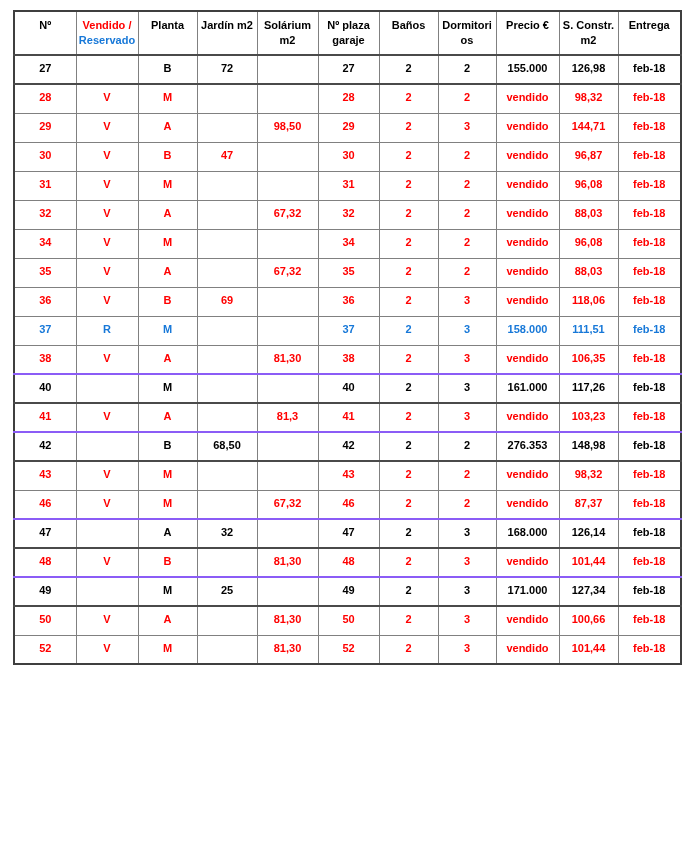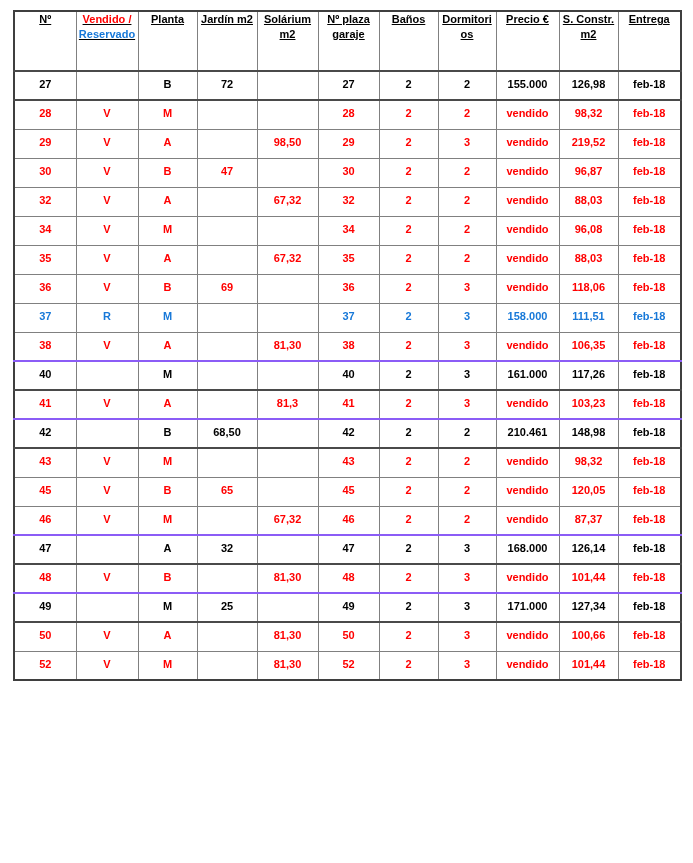--- a/index.html
+++ b/index.html
@@ -26,26 +26,26 @@
   .price-table td {
     border: 1px solid #808080;
     text-align: center;
     font-weight: bold;
     font-size: 11px;
     padding: 0 1px;
     overflow: hidden;
     box-sizing: border-box;
   }
   .price-table thead th {
-    height: 60px;
+    height: 44px;
     vertical-align: top;
+    padding-top: 6px;
     color: #000000;
     line-height: 1.35;
     border-bottom: 2px solid #4a4a4a;
-    text-decoration: underline;
   }
   .price-table tbody td {
     height: 29px;
     vertical-align: middle;
     padding-bottom: 3px;
     line-height: 1.1;
   }
   .price-table th.wrap-any {
     overflow-wrap: anywhere;
     word-break: break-all;
@@ -127,34 +127,47 @@
         <tr class="sold">
           <td>29</td>
           <td>V</td>
           <td>A</td>
           <td></td>
           <td>98,50</td>
           <td>29</td>
           <td>2</td>
           <td>3</td>
           <td>vendido</td>
-          <td>219,52</td>
+          <td>144,71</td>
           <td>feb-18</td>
         </tr>
         <tr class="sold">
           <td>30</td>
           <td>V</td>
           <td>B</td>
           <td>47</td>
           <td></td>
           <td>30</td>
           <td>2</td>
           <td>2</td>
           <td>vendido</td>
           <td>96,87</td>
+          <td>feb-18</td>
+        </tr>
+        <tr class="sold">
+          <td>31</td>
+          <td>V</td>
+          <td>M</td>
+          <td></td>
+          <td></td>
+          <td>31</td>
+          <td>2</td>
+          <td>2</td>
+          <td>vendido</td>
+          <td>96,08</td>
           <td>feb-18</td>
         </tr>
         <tr class="sold">
           <td>32</td>
           <td>V</td>
           <td>A</td>
           <td></td>
           <td>67,32</td>
           <td>32</td>
           <td>2</td>
@@ -256,48 +269,35 @@
         </tr>
         <tr class="available">
           <td>42</td>
           <td></td>
           <td>B</td>
           <td>68,50</td>
           <td></td>
           <td>42</td>
           <td>2</td>
           <td>2</td>
-          <td>210.461</td>
+          <td>276.353</td>
           <td>148,98</td>
           <td>feb-18</td>
         </tr>
         <tr class="sold">
           <td>43</td>
           <td>V</td>
           <td>M</td>
           <td></td>
           <td></td>
           <td>43</td>
           <td>2</td>
           <td>2</td>
           <td>vendido</td>
           <td>98,32</td>
-          <td>feb-18</td>
-        </tr>
-        <tr class="sold">
-          <td>45</td>
-          <td>V</td>
-          <td>B</td>
-          <td>65</td>
-          <td></td>
-          <td>45</td>
-          <td>2</td>
-          <td>2</td>
-          <td>vendido</td>
-          <td>120,05</td>
           <td>feb-18</td>
         </tr>
         <tr class="sold">
           <td>46</td>
           <td>V</td>
           <td>M</td>
           <td></td>
           <td>67,32</td>
           <td>46</td>
           <td>2</td>

